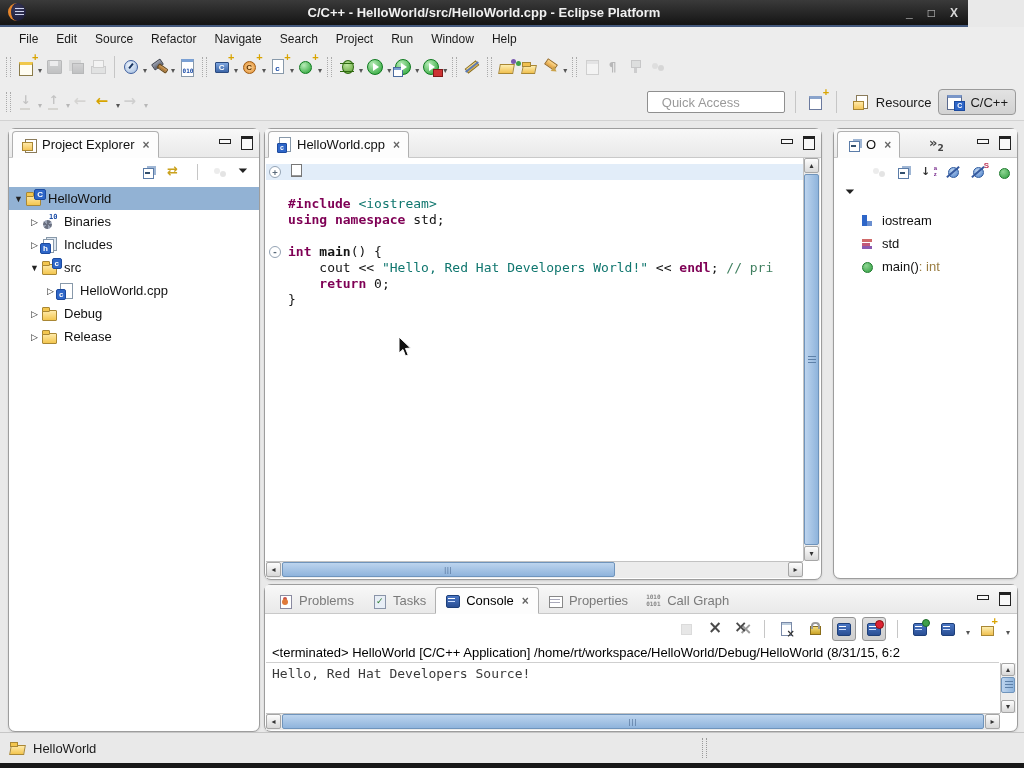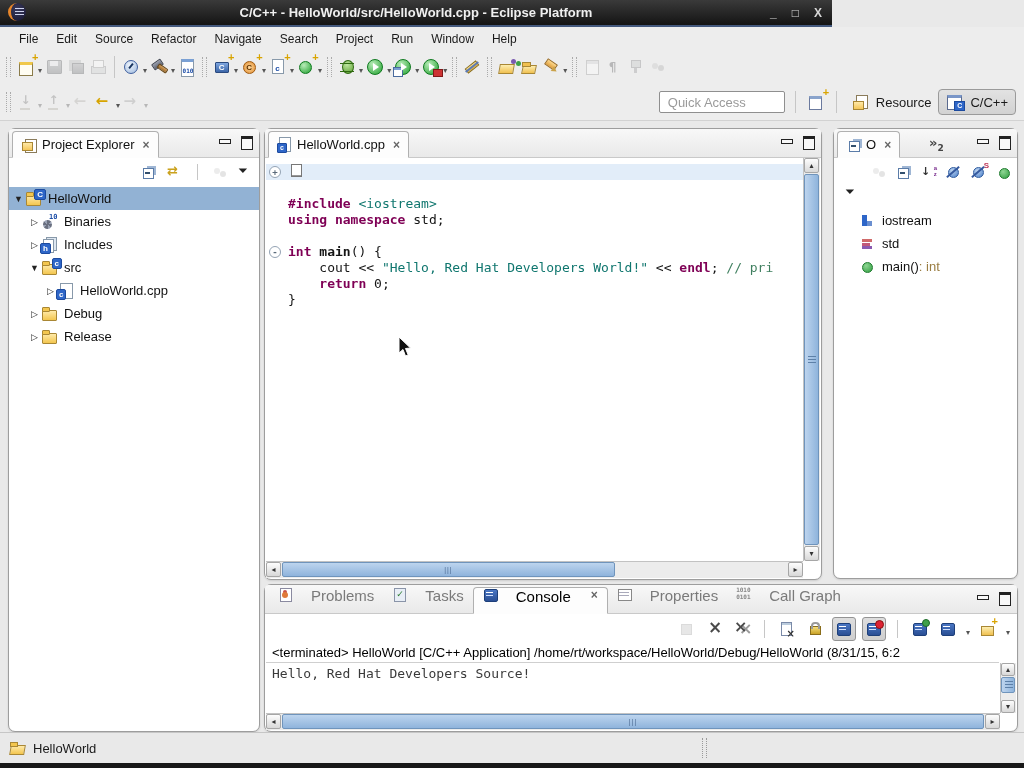--- a/index.html
+++ b/index.html
@@ -1,18 +1,18 @@
 <!DOCTYPE html>
 <html><head>
 <meta charset="utf-8">
 <style>
   html,body{margin:0;padding:0}
   body{width:1024px;height:768px;position:relative;background:#e9e9e9;font-family:"Liberation Sans",sans-serif;overflow:hidden;-webkit-font-smoothing:antialiased}
   
-  .titlebar{position:absolute;left:0;top:0;width:832px;height:25px;background:linear-gradient(#3a3a3a,#141414);border-bottom:2px solid #44597e;display:flex;align-items:center}
+  .titlebar{position:absolute;left:0;top:0;width:968px;height:25px;background:linear-gradient(#3a3a3a,#141414);border-bottom:2px solid #44597e;display:flex;align-items:center}
   .ttext{position:absolute;left:0;right:0;text-align:center;color:#f0f0f0;font-weight:bold;font-size:13px}
   .elogo{position:absolute;left:8px;top:3px;width:18px;height:18px;border-radius:50%;background:radial-gradient(circle at 40% 35%,#3a3a5e,#15152e);border-left:3px solid #e8862a;box-sizing:border-box}
   .elogo i{position:absolute;left:4px;top:5px;width:9px;height:7px;background:repeating-linear-gradient(to bottom,#cfd4ee 0 1px,transparent 1px 3px)}
   .wctrls{position:absolute;right:10px;top:0;height:25px;display:flex;align-items:center;gap:15px;color:#d8d8d8;font-size:12px;font-weight:bold}
   .wc{cursor:default}
   
   .menubar{position:absolute;left:0;top:27px;width:1024px;height:23px;background:#ededed;display:flex;align-items:center;padding-left:10px;box-sizing:border-box}
   .menu-item{padding:2px 9px;font-size:12px;color:#1a1a1a}
   
   .toolbar1{position:absolute;left:0;top:50px;width:1024px;height:34px;background:#ededed;display:flex;align-items:center;padding-left:2px;box-sizing:border-box}
@@ -66,21 +66,21 @@
   .ti-editup::before{content:"↑";position:absolute;left:4px;top:0;font:bold 12px/15px "DejaVu Sans",sans-serif;color:#777}
   .ti-back::before{content:"←";position:absolute;left:1px;top:-1px;font:bold 15px/18px "DejaVu Sans",sans-serif;color:#d7a400}
   .ti-backdis::before{content:"←";position:absolute;left:1px;top:-1px;font:bold 15px/18px "DejaVu Sans",sans-serif;color:#b8a878}
   .ti-fwd::before{content:"→";position:absolute;left:1px;top:-1px;font:bold 15px/18px "DejaVu Sans",sans-serif;color:#9a9a9a}
   .ti-persp::before{content:"";position:absolute;left:2px;top:3px;width:11px;height:10px;background:#fff;border:1px solid #6b7a9e;border-top:3px solid #8aa4cc}
   .ti-resource::before{content:"";position:absolute;left:4px;top:2px;width:10px;height:12px;background:#fff;border:1px solid #8a7b5a}
   .ti-resource::after{content:"";position:absolute;left:1px;bottom:1px;width:9px;height:7px;background:linear-gradient(#ffe9a8,#f5c75a);border:1px solid #a98734}
   .ti-cppp::before{content:"";position:absolute;left:1px;top:2px;width:13px;height:11px;background:#fff;border:1px solid #5a6a8e;border-top:3px solid #7a96c8}
   .ti-cppp::after{content:"C";position:absolute;right:0;bottom:0;background:#2e66c8;color:#fff;font:bold 7px/8px "Liberation Sans",sans-serif;padding:0 2px;border:1px solid #1c4a9e}
   
-  .qa{width:108px;height:20px;border:1px solid #8f8f8f;border-radius:2px;font-size:13px;padding:0 8px;color:#444;background:#fff}
+  .qa{width:108px;height:20px;border:1px solid #8f8f8f;border-radius:2px;font-size:13px;padding:0 14px;color:#444;background:#fff}
   .qa::placeholder{color:#9a9a9a}
   .pbtn{display:flex;align-items:center;gap:5px;height:24px;padding:0 7px;font-size:13px;color:#1a1a1a;border-radius:4px}
   .pbtn.active{background:linear-gradient(#e2e2e2,#d2d2d2);border:1px solid #9a9a9a}
   
   .panel{position:absolute;background:#fff;border:1px solid #9d9d9d;border-radius:7px;box-shadow:0 1px 2px rgba(0,0,0,.12)}
   .phead{position:absolute;left:0;right:0;top:0;height:28px;background:linear-gradient(#f8f8f8,#e9e9e9);border-bottom:1px solid #c9c9c9;border-radius:3px 3px 0 0}
   .ptab{position:absolute;left:3px;top:2px;bottom:-1px;background:#fdfdfd;border:1px solid #b0b0b0;border-bottom:1px solid #fdfdfd;border-radius:4px 4px 0 0;display:flex;align-items:center;padding:0 8px;gap:5px;font-size:13px;color:#111}
   .tabx{color:#666;font-weight:bold;font-size:12px;margin-left:3px}
   .tabx::before{content:"×"}
   .minmax{position:absolute;right:6px;top:7px;display:flex;gap:10px}
@@ -141,21 +141,21 @@
   .oic.include::before{content:"";position:absolute;left:2px;top:1px;width:5px;height:11px;background:#2e66c8}
   .oic.include::after{content:"";position:absolute;left:7px;top:7px;width:5px;height:5px;background:#6a8fd0}
   .oic.namespace::before{content:"";position:absolute;left:2px;top:2px;width:10px;height:3px;background:#d06a6a;box-shadow:0 7px 0 #8a5ab0}
   .oic.namespace::after{content:"";position:absolute;left:2px;top:6px;width:8px;height:3px;background:#c05a7a}
   .oic.function-public::before{content:"";position:absolute;left:2px;top:2px;width:9px;height:9px;border-radius:50%;background:radial-gradient(circle at 35% 30%,#8fd694,#2f9e3f);border:1px solid #1d7a2c}
   .osuffix{color:#9a7d42}
   .moreviews{position:absolute;left:95px;top:6px;font:bold 13px/16px "DejaVu Sans",sans-serif;color:#444}
   .moreviews sub{font-size:9px}
   
   .btabs{position:absolute;left:4px;top:2px;bottom:-1px;display:flex;align-items:stretch}
-  .btab{display:flex;align-items:flex-start;gap:17px;padding:0 9px;color:#7a7a7a;font-size:15px}
+  .btab{display:flex;align-items:center;gap:5px;padding:0 9px;color:#7a7a7a;font-size:13px}
   .btab.active{background:#fdfdfd;border:1px solid #b0b0b0;border-bottom:1px solid #fdfdfd;border-radius:4px 4px 0 0;color:#000}
   .bic{width:16px;height:14px;position:relative;display:inline-block;flex:none}
   .ic-problems::before{content:"";position:absolute;left:2px;top:1px;width:10px;height:12px;background:#fff;border:1px solid #8a8aa0}
   .ic-problems::after{content:"";position:absolute;left:4px;top:5px;width:6px;height:6px;border-radius:50%;background:#e07a3a;box-shadow:0 -3px 0 -1px #c9524a}
   .ic-tasks::before{content:"";position:absolute;left:2px;top:1px;width:10px;height:12px;background:#e8eef6;border:1px solid #8a94a8}
   .ic-tasks::after{content:"✓";position:absolute;left:4px;top:1px;font:bold 9px/12px "DejaVu Sans",sans-serif;color:#2e7d32}
   .ic-console::before,.ci-mon::before{content:"";position:absolute;left:1px;top:1px;width:12px;height:11px;background:linear-gradient(#4a76c4,#2a4f94);border:1px solid #1d3f7a;border-radius:2px}
   .ic-console::after,.ci-mon::after{content:"";position:absolute;left:3px;top:4px;width:7px;height:1px;background:#fff;box-shadow:0 3px 0 #cfe0ff}
   .ic-properties::before{content:"";position:absolute;left:1px;top:2px;width:12px;height:10px;background:#fff;border:1px solid #888}
   .ic-properties::after{content:"";position:absolute;left:2px;top:5px;width:10px;height:1px;background:#aab;box-shadow:0 3px 0 #aab}

